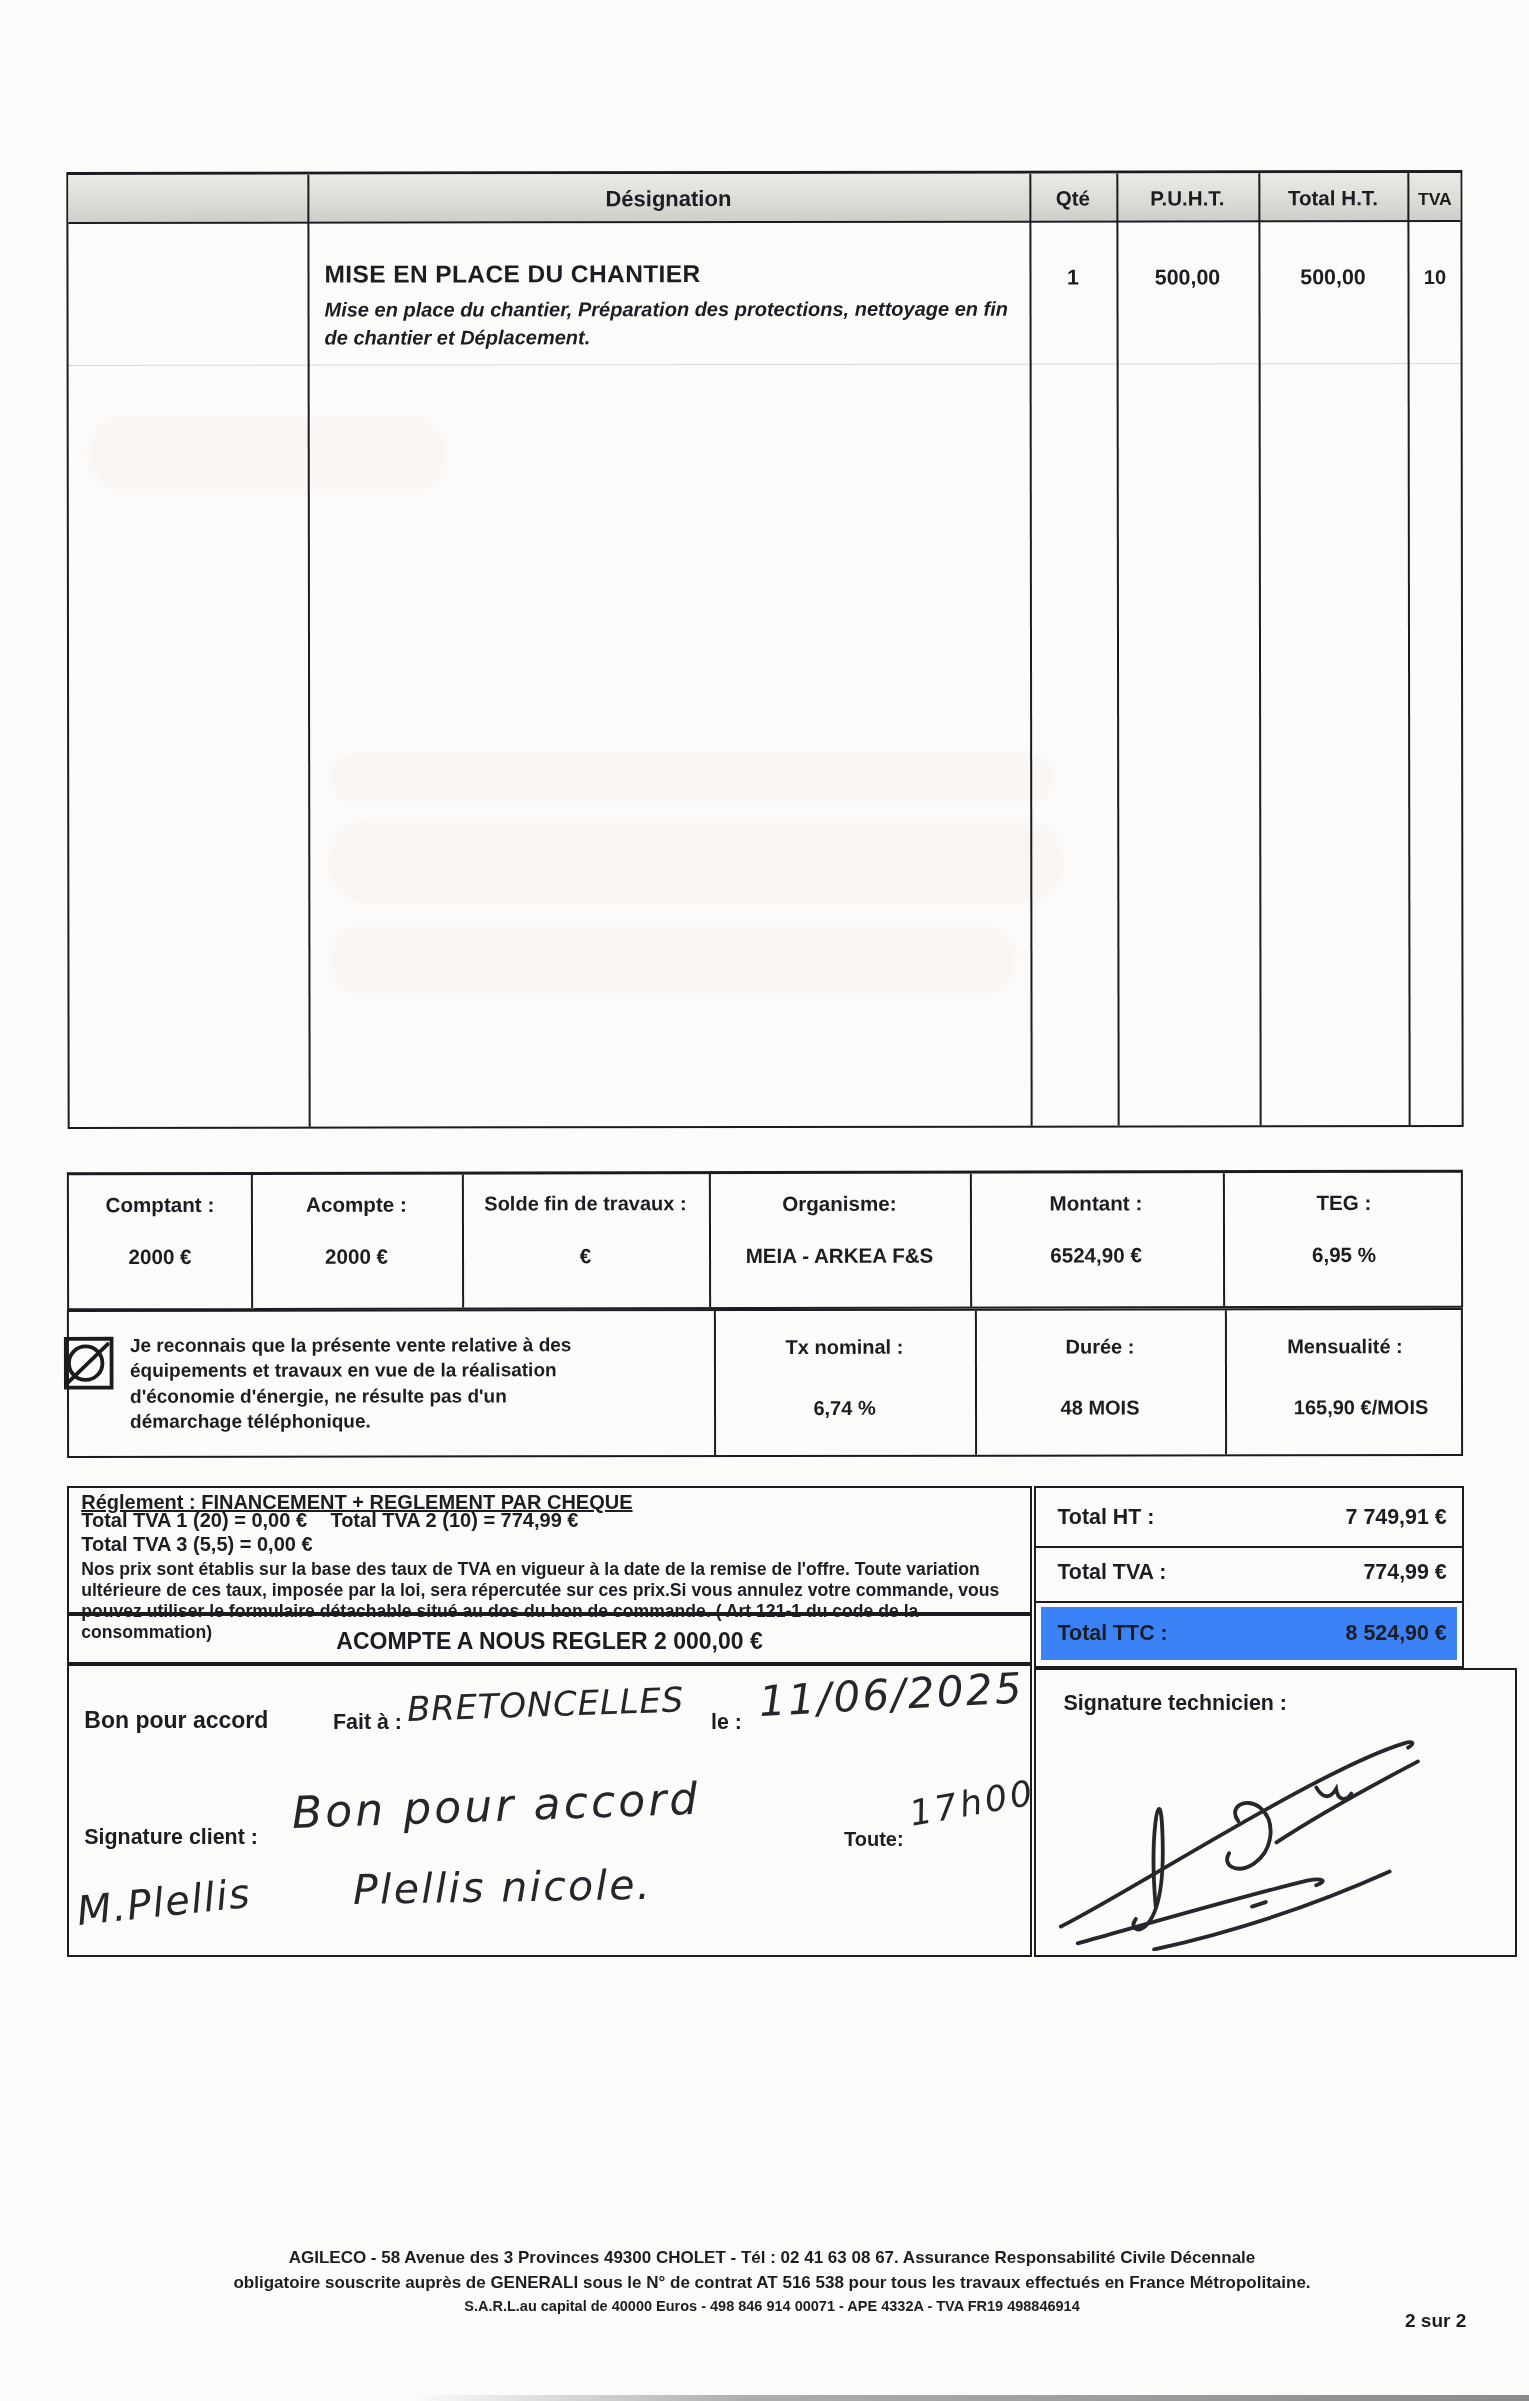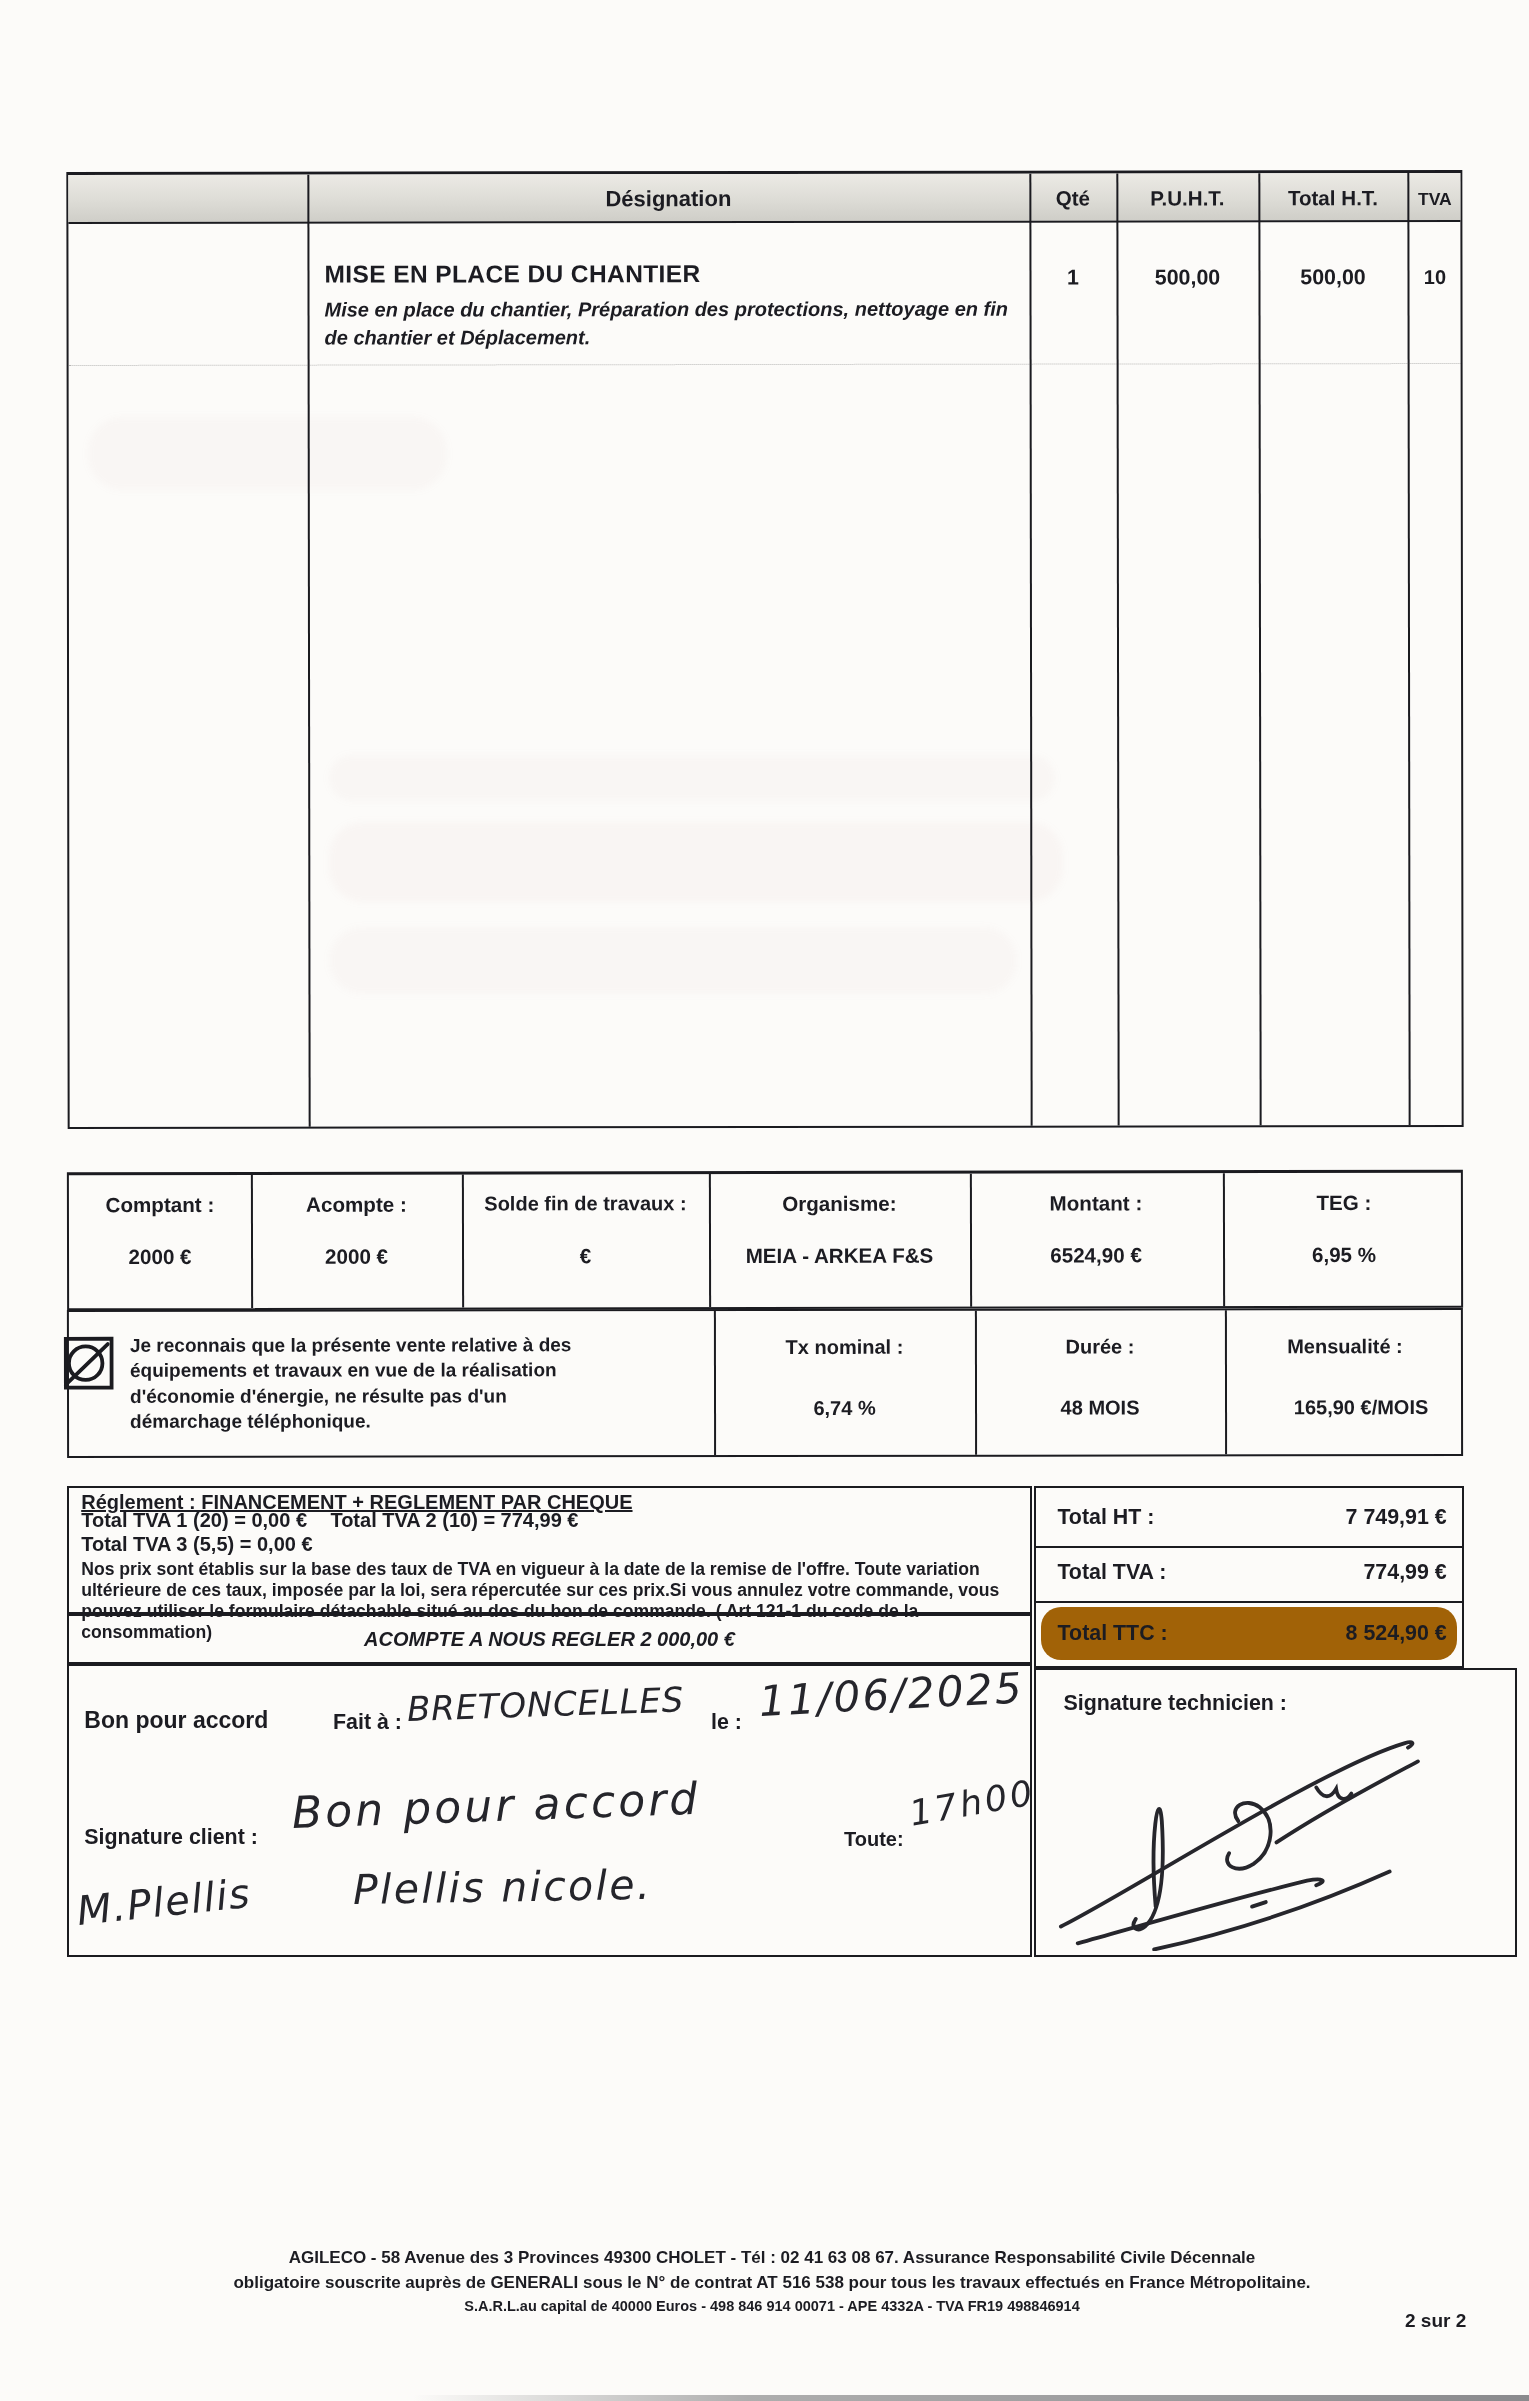--- a/index.html
+++ b/index.html
@@ -117,21 +117,21 @@
     <div class="abs printed b" style="left:12.2px;top:3.1px;font-size:20px;text-decoration:underline;">Réglement : FINANCEMENT + REGLEMENT PAR CHEQUE</div>
     <div class="abs" style="left:12.2px;top:20.6px;white-space:nowrap;">
       <span class="printed sb" style="font-size:20px;">Total TVA 1 (20) = 0,00 €</span>
       <span class="printed sb" style="font-size:20px;margin-left:20px;">Total TVA 2 (10) = 774,99 €</span>
     </div>
     <div class="abs printed sb" style="left:12.2px;top:45px;font-size:20px;">Total TVA 3 (5,5) = 0,00 €</div>
     <div class="abs printed" style="left:12.2px;top:71px;width:939px;font-size:17.6px;font-weight:600;line-height:1.2;">Nos prix sont établis sur la base des taux de TVA en vigueur à la date de la remise de l'offre. Toute variation ultérieure de ces taux, imposée par la loi, sera répercutée sur ces prix.Si vous annulez votre commande, vous pouvez utiliser le formulaire détachable situé au dos du bon de commande. ( Art 121-1 du code de la consommation)</div>
   </div>
 
   <div class="box" style="left:67px;top:1614px;width:965px;height:50px;">
-    <div class="abs printed b ctr" style="left:0;top:11.5px;width:100%;font-size:20px;font-style:italic;">ACOMPTE A NOUS REGLER 2 000,00 €</div>
+    <div class="abs printed b ctr" style="left:0;top:11.5px;width:100%;font-size:23px;">ACOMPTE A NOUS REGLER 2 000,00 €</div>
   </div>
 
   <div class="box" style="left:67px;top:1664px;width:965px;height:293px;padding-left:20px;">
     <div class="abs printed b" style="left:15.3px;top:41px;font-size:23px;">Bon pour accord</div>
     <div class="abs printed sb" style="left:264px;top:44px;font-size:21.4px;">Fait à :</div>
     <div class="abs hw" style="left:338px;top:23px;font-size:34px;transform:rotate(-2deg);">BRETONCELLES</div>
     <div class="abs printed sb" style="left:642px;top:44px;font-size:21.4px;">le :</div>
     <div class="abs hw" style="left:690px;top:10.7px;font-size:42px;transform:rotate(-3deg);letter-spacing:2.3px;">11/06/2025</div>
 
     <div class="abs printed b" style="left:15.3px;top:159px;font-size:21.4px;">Signature client :</div>
@@ -147,21 +147,21 @@
   <div class="box" style="left:1034px;top:1486px;width:430px;height:182px;">
     <div class="hline" style="top:58px;"></div>
     <div class="hline" style="top:113px;"></div>
 
     <div class="abs printed sb" style="left:21.4px;top:17px;font-size:21.4px;">Total HT :</div>
     <div class="abs printed b" style="right:15.3px;top:17px;font-size:21.4px;text-align:center;">7 749,91 €</div>
 
     <div class="abs printed sb" style="left:21.4px;top:72px;font-size:21.4px;">Total TVA :</div>
     <div class="abs printed b" style="right:15.3px;top:72px;font-size:21.4px;">774,99 €</div>
 
-    <div class="abs" style="left:4.6px;top:119px;right:4.6px;bottom:6.1px;background:#a16207;border-radius:20px;">
+    <div class="abs" style="left:4.6px;top:119px;right:4.6px;bottom:6.1px;background:#3b82f6;">
       <div class="abs printed b" style="left:17px;top:13.8px;font-size:21.4px;">Total TTC :</div>
       <div class="abs printed b" style="right:10.7px;top:13.8px;font-size:21.4px;">8 524,90 €</div>
     </div>
   </div>
 
   <div class="box" style="left:1034px;top:1668px;width:483px;height:289px;">
     <div class="abs printed b" style="left:27.5px;top:21.4px;font-size:21.4px;">Signature technicien :</div>
     <div class="abs" style="left:10.7px;top:44px;">
       <svg width="407" height="237" viewBox="0 0 532 310">
         <g fill="none" stroke="#26262c" stroke-width="5" stroke-linecap="round">

